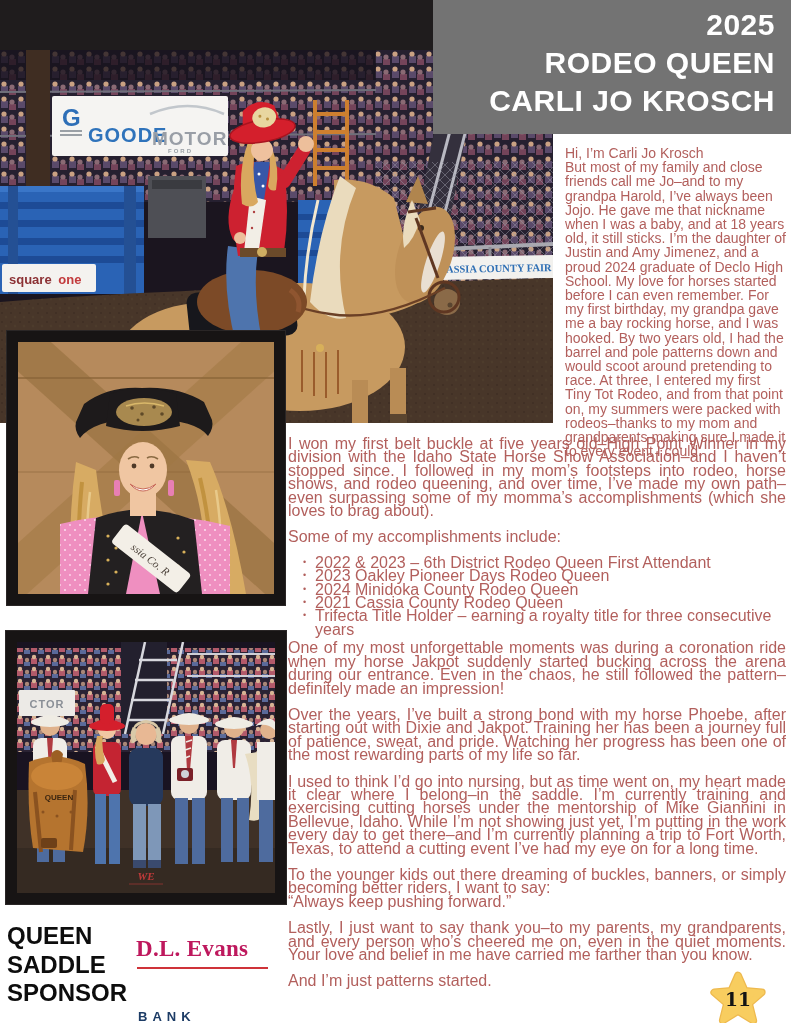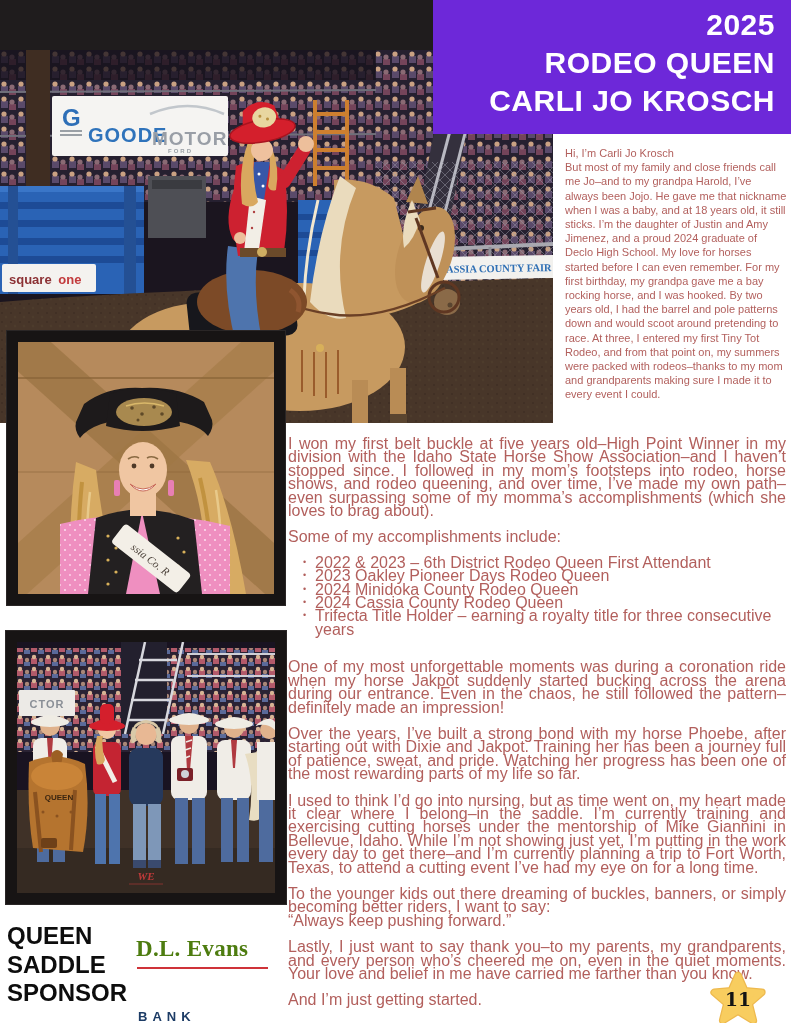--- a/index.html
+++ b/index.html
@@ -1,48 +1,48 @@
 <!DOCTYPE html>
 <html><head>
 <meta charset="utf-8">
 <style>
   html,body{margin:0;padding:0;background:#e8e8e8;}
   .page{position:relative;width:791px;height:1023px;background:#ffffff;overflow:hidden;
         font-family:"Liberation Sans",sans-serif;margin:0 auto;}
   
   .top-strip{position:absolute;left:0;top:0;width:433px;height:50px;background:#1f1c1d;}
-  .header-block{position:absolute;left:433px;top:0;width:358px;height:134px;background:#6d28d9;
+  .header-block{position:absolute;left:433px;top:0;width:358px;height:134px;background:#737373;
         color:#ffffff;text-align:right;box-sizing:border-box;padding:6px 16px 0 0;}
   .header-block .hline{font-size:30px;font-weight:800;line-height:38px;letter-spacing:.5px;
         font-family:"Liberation Sans",sans-serif;}
   
   .photo-arena{position:absolute;left:0;top:50px;width:553px;height:373px;overflow:hidden;}
   .framed{position:absolute;background:#171414;box-sizing:border-box;padding:12px;
         box-shadow:0 0 0 1px #2a2626 inset;}
   .framed-portrait{left:6px;top:330px;width:280px;height:276px;}
   .framed-group{left:5px;top:630px;width:282px;height:275px;}
   .framed svg{display:block;width:100%;height:100%;}
   
   .redtext{color:#b25f5c;}
-  .narrow-col{position:absolute;left:565px;top:146px;width:223px;font-size:11px;
+  .narrow-col{position:absolute;left:565px;top:146px;width:223px;font-size:14px;
         line-height:14.2px;text-align:left;}
   .narrow-col p{margin:0;}
   .wide-col{position:absolute;left:288px;top:437px;width:498px;font-size:16px;
         line-height:13.4px;text-align:justify;}
   .wide-col p{margin:0 0 13px 0;}
   .wide-col p.tight{margin-bottom:12px;}
-  .wide-col ul{margin:0 0 24px 0;padding:0 0 0 13px;list-style:none;}
+  .wide-col ul{margin:0 0 5px 0;padding:0 0 0 13px;list-style:none;}
   .wide-col li{position:relative;padding-left:14px;text-align:left;}
   .wide-col li::before{content:"•";position:absolute;left:2px;top:0;font-size:9px;}
   
   .sponsor-label{position:absolute;left:7px;top:922px;width:140px;color:#0d0d0d;
         font-size:24px;font-weight:800;line-height:28.5px;letter-spacing:0;}
   .bank-logo{position:absolute;left:136px;top:936px;width:140px;}
   .bank-name{font-family:"Liberation Serif",serif;font-weight:700;font-size:23px;
-        color:#4d7c0f;letter-spacing:.3px;}
+        color:#be185d;letter-spacing:.3px;}
   .bank-rule{width:131px;height:2px;background:#cf3339;margin:5px 0 4px 1px;}
   .bank-word{font-size:13px;font-weight:700;color:#1d3c66;letter-spacing:5px;margin-left:2px;margin-top:40px;}
   
   .page-star{position:absolute;left:706px;top:972px;width:64px;height:51px;overflow:visible;}
 </style>
 </head>
 <body>
 
 <div class="page">
 
@@ -286,32 +286,32 @@
     </svg>
   </div>
 
   <div class="wide-col redtext">
     <p>I won my first belt buckle at five years old–High Point Winner in my division with the Idaho State Horse Show Association–and I haven’t stopped since. I followed in my mom’s footsteps into rodeo, horse shows, and rodeo queening, and over time, I’ve made my own path–even surpassing some of my momma’s accomplishments (which she loves to brag about).</p>
     <p class="tight">Some of my accomplishments include:</p>
     <ul>
       <li>2022 &amp; 2023 – 6th District Rodeo Queen First Attendant</li>
       <li>2023 Oakley Pioneer Days Rodeo Queen</li>
       <li>2024 Minidoka County Rodeo Queen</li>
-      <li>2024 Cassia County Rodeo Queen</li>
+      <li>2021 Cassia County Rodeo Queen</li>
       <li>Trifecta Title Holder – earning a royalty title for three consecutive years</li>
     </ul>
     <p>One of my most unforgettable moments was during a coronation ride when my horse Jakpot suddenly started bucking across the arena during our entrance. Even in the chaos, he still followed the pattern–definitely made an impression!</p>
     <p>Over the years, I’ve built a strong bond with my horse Phoebe, after starting out with Dixie and Jakpot. Training her has been a journey full of patience, sweat, and pride. Watching her progress has been one of the most rewarding parts of my life so far.</p>
     <p>I used to think I’d go into nursing, but as time went on, my heart made it clear where I belong–in the saddle. I’m currently training and exercising cutting horses under the mentorship of Mike Giannini in Bellevue, Idaho. While I’m not showing just yet, I’m putting in the work every day to get there–and I’m currently planning a trip to Fort Worth, Texas, to attend a cutting event I’ve had my eye on for a long time.</p>
     <p>
       <span class="tight">To the younger kids out there dreaming of buckles, banners, or simply becoming better riders, I want to say:</span><br>
       <span>“Always keep pushing forward.”</span><br>
     </p>
     <p>Lastly, I just want to say thank you–to my parents, my grandparents, and every person who’s cheered me on, even in the quiet moments. Your love and belief in me have carried me farther than you know.</p>
-    <p>And I’m just getting started.</p>
+    <p>And I’m just patterns started.</p>
   </div>
 
   <div class="framed framed-group">
     <svg viewBox="0 0 258 251">
       <rect width="258" height="251" fill="#191321"></rect>
       <rect x="0" y="6" width="258" height="104" fill="url(#crowdPatB)"></rect>
       <polygon points="104,0 150,0 150,92 104,92" fill="#23202e"></polygon>
       <g stroke="#d8d8de" stroke-width="2.5">
         <line x1="108" y1="92" x2="128" y2="0"></line>
           <line x1="146" y1="92" x2="166" y2="0"></line>

